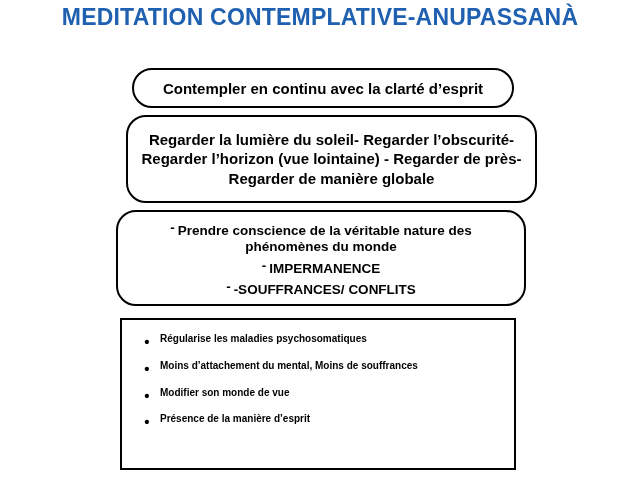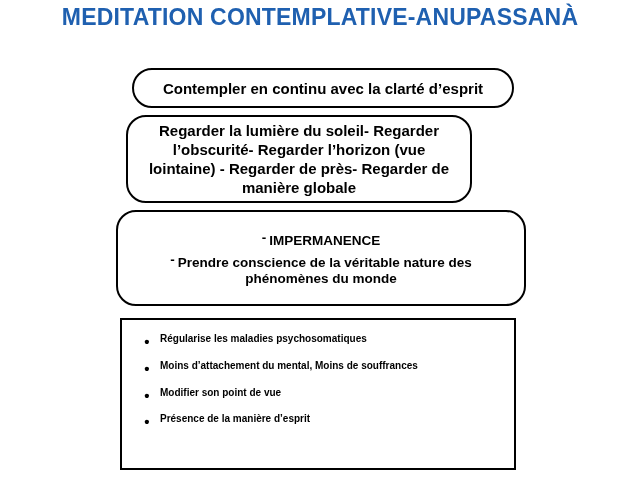--- a/index.html
+++ b/index.html
@@ -51,21 +51,21 @@
     justify-content: center;
   }
   .box-1 .line {
     font-size: 15px;
     font-weight: bold;
     text-align: center;
   }
   .box-2 {
     left: 126px;
     top: 115px;
-    width: 346px;
+    width: 411px;
     height: 88px;
     display: flex;
     align-items: center;
     justify-content: center;
     padding: 0 10px;
   }
   .box-2 .para {
     font-size: 15px;
     font-weight: bold;
     text-align: center;
@@ -132,39 +132,42 @@
   <div class="box box-rounded box-1">
     <div class="line">Contempler en continu  avec la clarté d’esprit</div>
   </div>
 
   <div class="box box-rounded box-2">
     <div class="para">Regarder la lumière du soleil- Regarder l’obscurité- Regarder l’horizon (vue lointaine) - Regarder de près- Regarder de manière globale</div>
   </div>
 
   <div class="box box-rounded box-3">
     <div class="b3line">
+      <span class="dash">-</span><span>Prendre conscience de la véritable nature des phénomènes du monde</span>
+    </div>
+    <div class="b3line">
       <span class="dash">-</span><span>IMPERMANENCE</span>
     </div>
     <div class="b3line">
-      <span class="dash">-</span><span>Prendre conscience de la véritable nature des phénomènes du monde</span>
+      <span class="dash">-</span><span>-SOUFFRANCES/ CONFLITS</span>
     </div>
   </div>
 
   <div class="box box-4">
     <div class="bullet-row">
       <div class="bullet-dot">•</div>
       <div class="bullet-text">Régularise les maladies psychosomatiques</div>
     </div>
     <div class="bullet-row">
       <div class="bullet-dot">•</div>
       <div class="bullet-text">Moins d’attachement du mental, Moins de souffrances</div>
     </div>
     <div class="bullet-row">
       <div class="bullet-dot">•</div>
-      <div class="bullet-text">Modifier son point de vue</div>
+      <div class="bullet-text">Modifier son monde de vue</div>
     </div>
     <div class="bullet-row">
       <div class="bullet-dot">•</div>
       <div class="bullet-text">Présence de la manière d’esprit</div>
     </div>
   </div>
 
 </div>
 
 </body></html>

